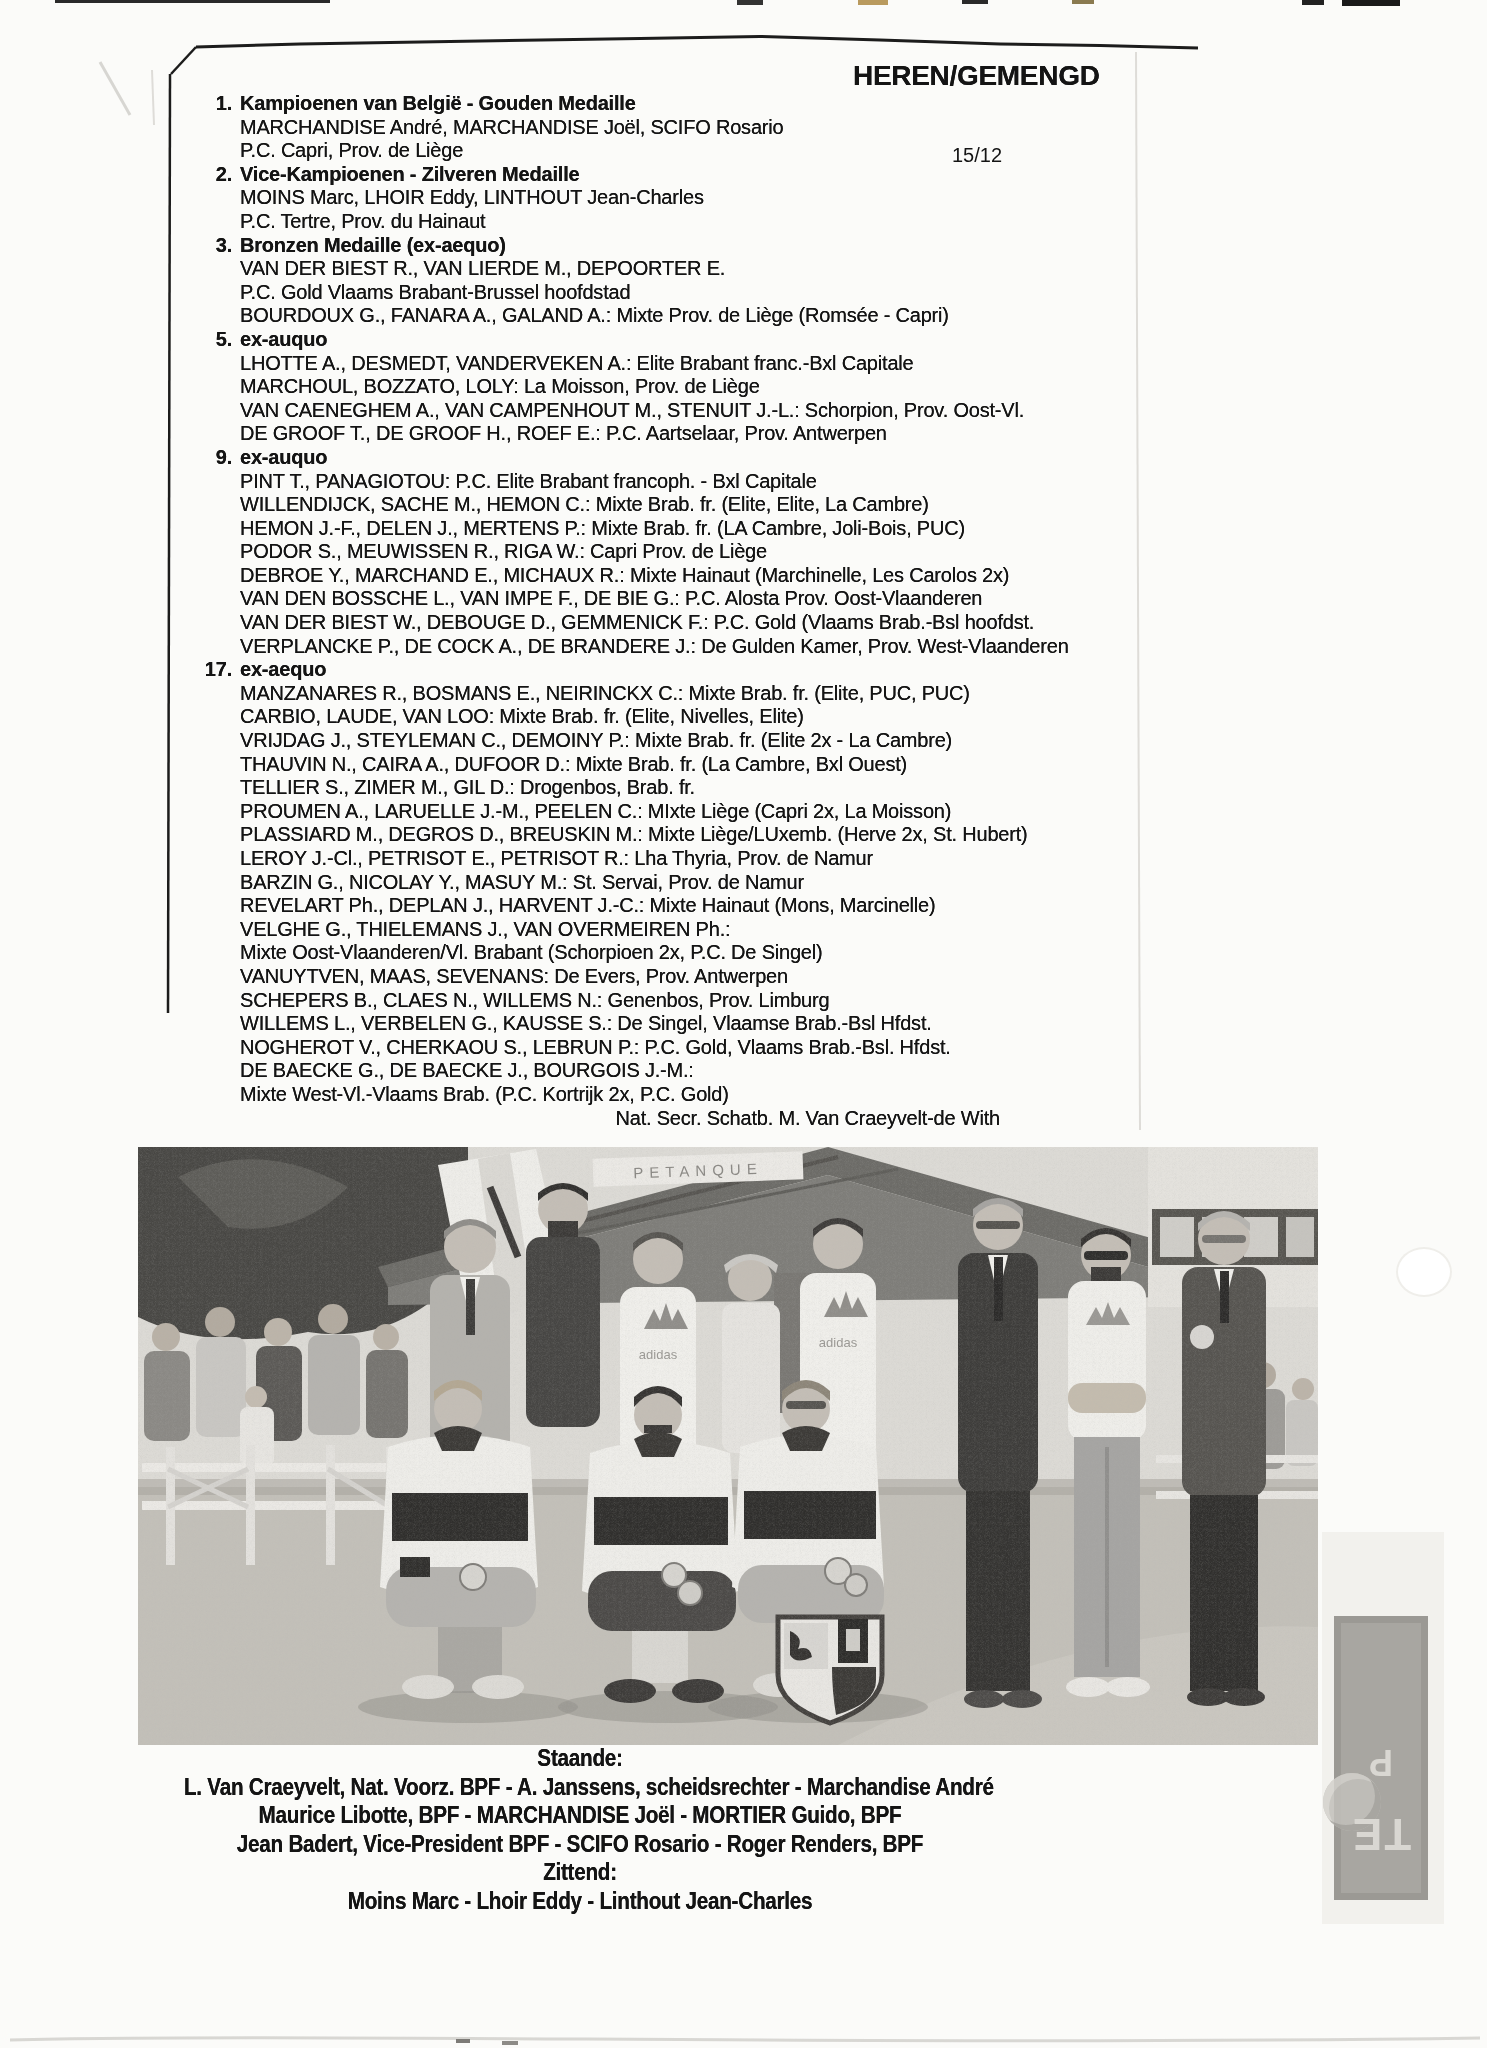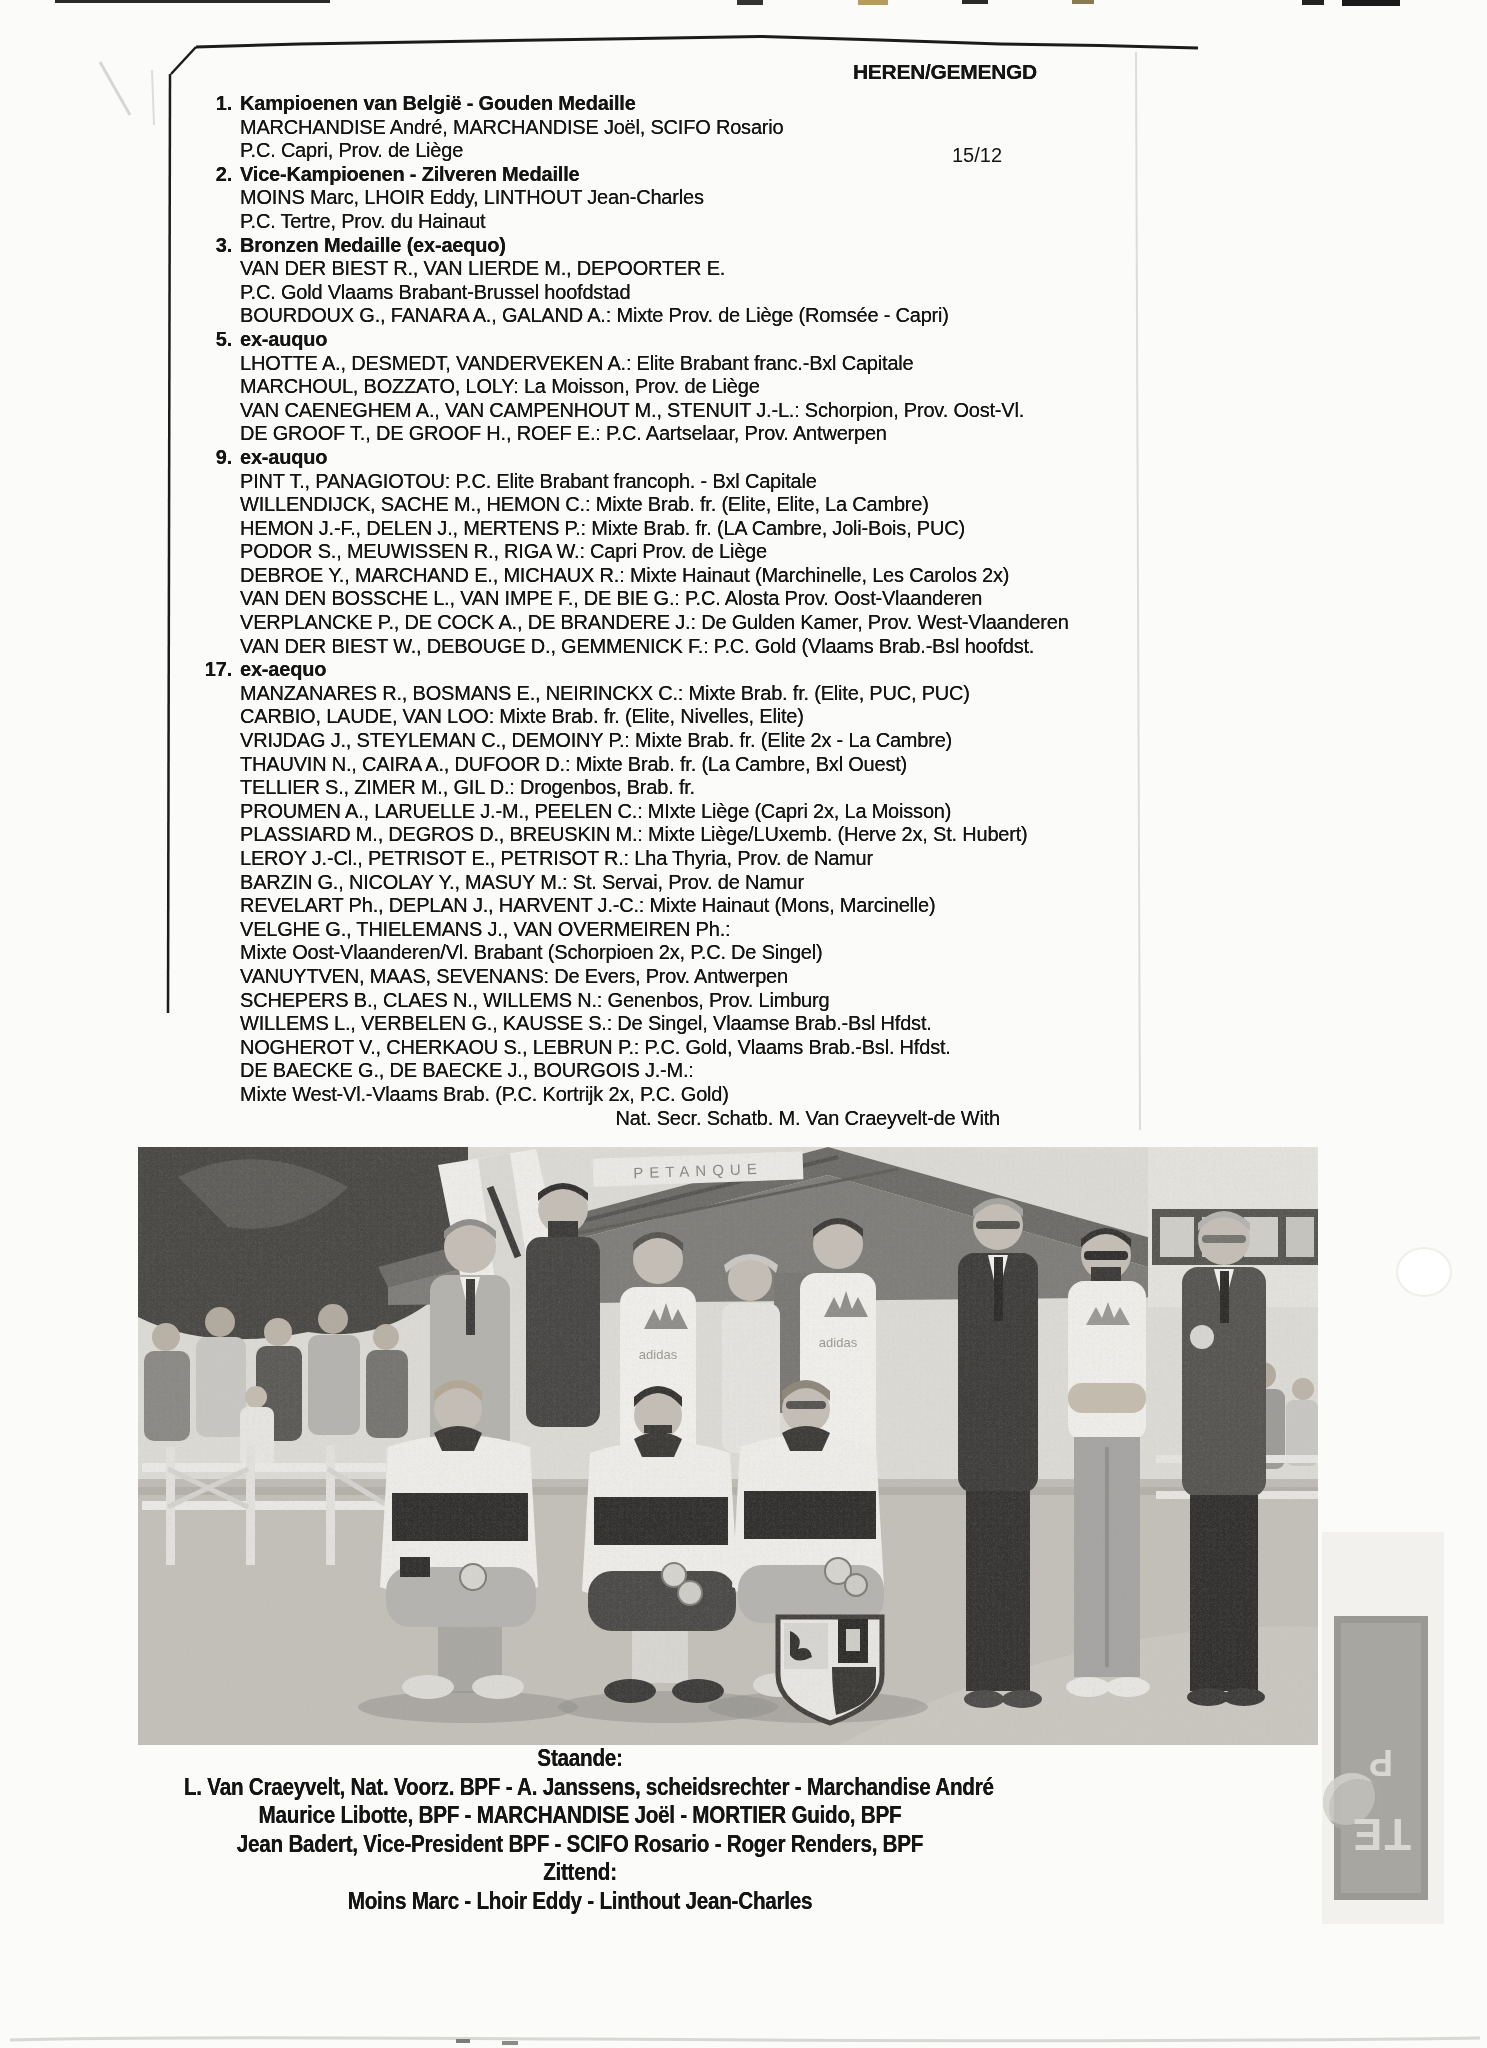--- a/index.html
+++ b/index.html
@@ -12,21 +12,21 @@
   .sheet-text{
     position:absolute;left:168px;top:92px;width:952px;
     font-size:20px;line-height:23.6px;letter-spacing:-0.2px;
     text-shadow:0 0 .4px #1a1a1a;
   }
   .r-line{padding-left:72px;white-space:nowrap;position:relative}
   .r-head{font-weight:700}
   .r-num{position:absolute;left:0;top:0;width:64px;text-align:right;font-weight:700}
   .sig{text-align:right;padding-right:120px;font-weight:400;white-space:nowrap}
   .hdr{
-    position:absolute;left:853px;top:60px;font-size:21px;font-weight:700;
+    position:absolute;left:853px;top:60px;font-size:28px;font-weight:700;
     letter-spacing:-0.3px;white-space:nowrap;text-shadow:0 0 .4px #111;text-align:center;
   }
   .datefrac{position:absolute;left:952px;top:144px;font-size:20px;white-space:nowrap}
   
   .photo{position:absolute;left:138px;top:1147px;width:1180px;height:598px;background:#d6d4cf}
   .photo svg{display:block}
   
   .caption{
     position:absolute;left:140px;top:1744px;width:880px;text-align:center;
     font-weight:700;font-size:23px;line-height:28.6px;letter-spacing:-0.3px;
@@ -104,22 +104,22 @@
       <div class="r-line">MARCHOUL, BOZZATO, LOLY: La Moisson, Prov. de Liège</div>
       <div class="r-line">VAN CAENEGHEM A., VAN CAMPENHOUT M., STENUIT J.-L.: Schorpion, Prov. Oost-Vl.</div>
       <div class="r-line">DE GROOF T., DE GROOF H., ROEF E.: P.C. Aartselaar, Prov. Antwerpen</div>
       <div class="r-line r-head"><span class="r-num">9.</span><span>ex-auquo</span></div>
       <div class="r-line">PINT T., PANAGIOTOU: P.C. Elite Brabant francoph. - Bxl Capitale</div>
       <div class="r-line">WILLENDIJCK, SACHE M., HEMON C.: Mixte Brab. fr. (Elite, Elite, La Cambre)</div>
       <div class="r-line">HEMON J.-F., DELEN J., MERTENS P.: Mixte Brab. fr. (LA Cambre, Joli-Bois, PUC)</div>
       <div class="r-line">PODOR S., MEUWISSEN R., RIGA W.: Capri Prov. de Liège</div>
       <div class="r-line">DEBROE Y., MARCHAND E., MICHAUX R.: Mixte Hainaut (Marchinelle, Les Carolos 2x)</div>
       <div class="r-line">VAN DEN BOSSCHE L., VAN IMPE F., DE BIE G.: P.C. Alosta Prov. Oost-Vlaanderen</div>
+      <div class="r-line">VAN DER BIEST W., DEBOUGE D., GEMMENICK F.: P.C. Gold (Vlaams Brab.-Bsl hoofdst.</div>
       <div class="r-line">VERPLANCKE P., DE COCK A., DE BRANDERE J.: De Gulden Kamer, Prov. West-Vlaanderen</div>
-      <div class="r-line">VAN DER BIEST W., DEBOUGE D., GEMMENICK F.: P.C. Gold (Vlaams Brab.-Bsl hoofdst.</div>
       <div class="r-line r-head"><span class="r-num">17.</span><span>ex-aequo</span></div>
       <div class="r-line">MANZANARES R., BOSMANS E., NEIRINCKX C.: Mixte Brab. fr. (Elite, PUC, PUC)</div>
       <div class="r-line">CARBIO, LAUDE, VAN LOO: Mixte Brab. fr. (Elite, Nivelles, Elite)</div>
       <div class="r-line">VRIJDAG J., STEYLEMAN C., DEMOINY P.: Mixte Brab. fr. (Elite 2x - La Cambre)</div>
       <div class="r-line">THAUVIN N., CAIRA A., DUFOOR D.: Mixte Brab. fr. (La Cambre, Bxl Ouest)</div>
       <div class="r-line">TELLIER S., ZIMER M., GIL D.: Drogenbos, Brab. fr.</div>
       <div class="r-line">PROUMEN A., LARUELLE J.-M., PEELEN C.: MIxte Liège (Capri 2x, La Moisson)</div>
       <div class="r-line">PLASSIARD M., DEGROS D., BREUSKIN M.: Mixte Liège/LUxemb. (Herve 2x, St. Hubert)</div>
       <div class="r-line">LEROY J.-Cl., PETRISOT E., PETRISOT R.: Lha Thyria, Prov. de Namur</div>
       <div class="r-line">BARZIN G., NICOLAY Y., MASUY M.: St. Servai, Prov. de Namur</div>

